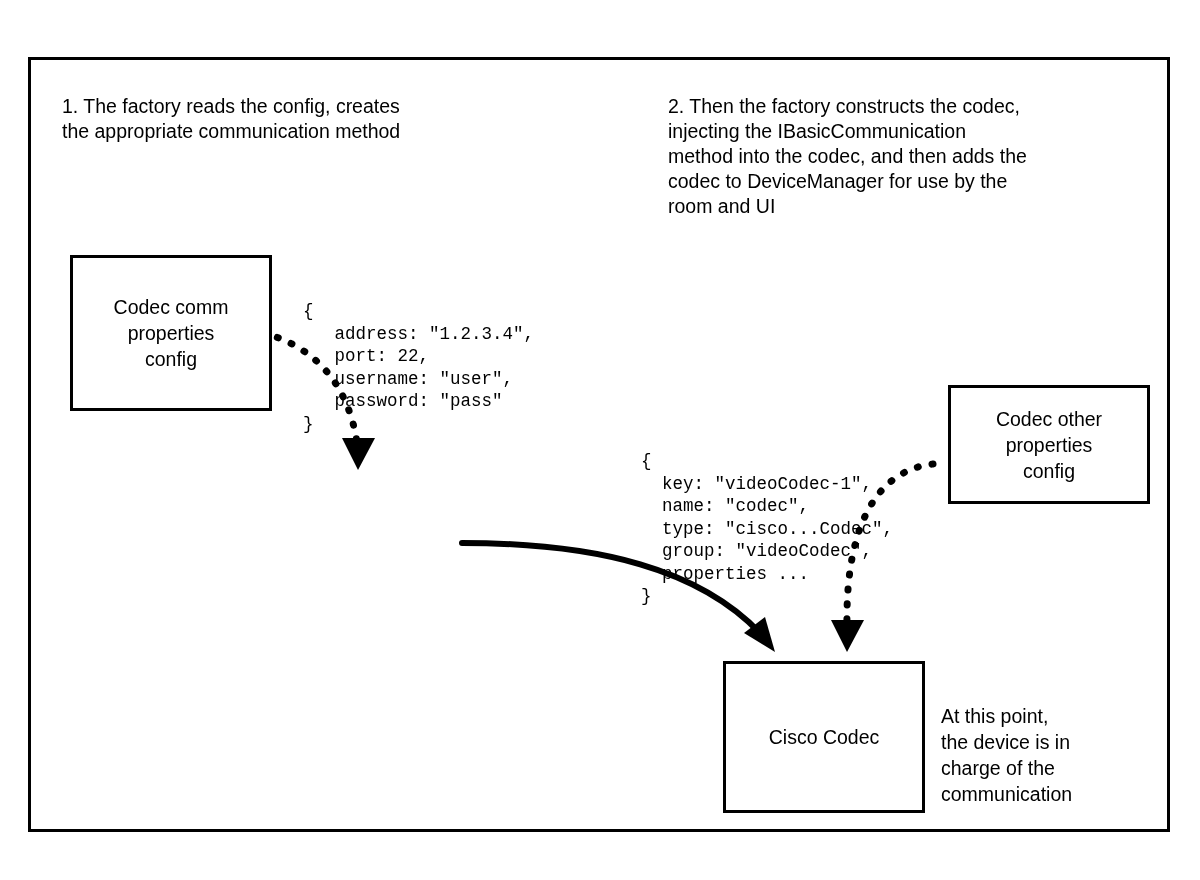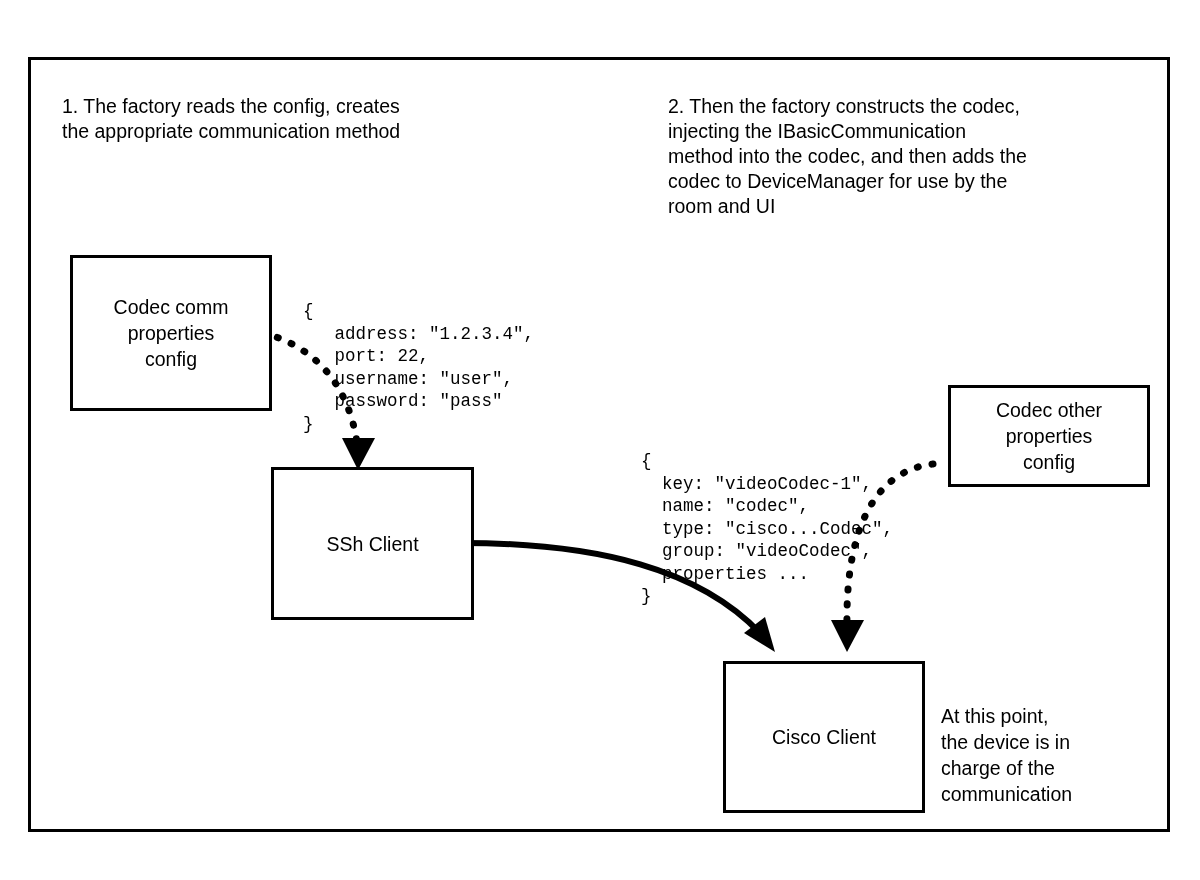--- a/index.html
+++ b/index.html
@@ -45,21 +45,21 @@
     text-align: center;
     font-size: 19.5px;
     line-height: 26px;
     color: #000000;
     white-space: pre-line;
     z-index: 3;
     margin-left: 12px;
   }
   #box-codec-comm-config { left: 58px;  top: 255px; width: 202px; height: 156px; }
   #box-ssh-client        { left: 259px; top: 467px; width: 203px; height: 153px; }
-  #box-codec-other-config{ left: 936px; top: 385px; width: 202px; height: 102px; }
+  #box-codec-other-config{ left: 936px; top: 385px; width: 202px; height: 119px; }
   #box-cisco-codec       { left: 711px; top: 661px; width: 202px; height: 152px; }
 
   .code-block {
     position: absolute;
     font-family: "Liberation Mono", monospace;
     font-size: 17.5px;
     line-height: 22.5px;
     color: #000000;
     white-space: pre;
     z-index: 2;
@@ -111,27 +111,26 @@
   <div class="note" id="note-2">2. Then the factory constructs the codec,
 injecting the IBasicCommunication
 method into the codec, and then adds the
 codec to DeviceManager for use by the
 room and UI</div>
 
   <div class="box" id="box-codec-comm-config">Codec comm
 properties
 config</div>
 
-  <div class="box" id="box-ssh-client">SSh Client</div>
 
   <div class="box" id="box-codec-other-config">Codec other
 properties
 config</div>
 
-  <div class="box" id="box-cisco-codec">Cisco Client</div>
+  <div class="box" id="box-cisco-codec">Cisco Codec</div>
 
   <div class="code-block" id="code-comm">{
    address: "1.2.3.4",
    port: 22,
    username: "user",
    password: "pass"
 }</div>
 
   <div class="code-block" id="code-other">{
   key: "videoCodec-1",

